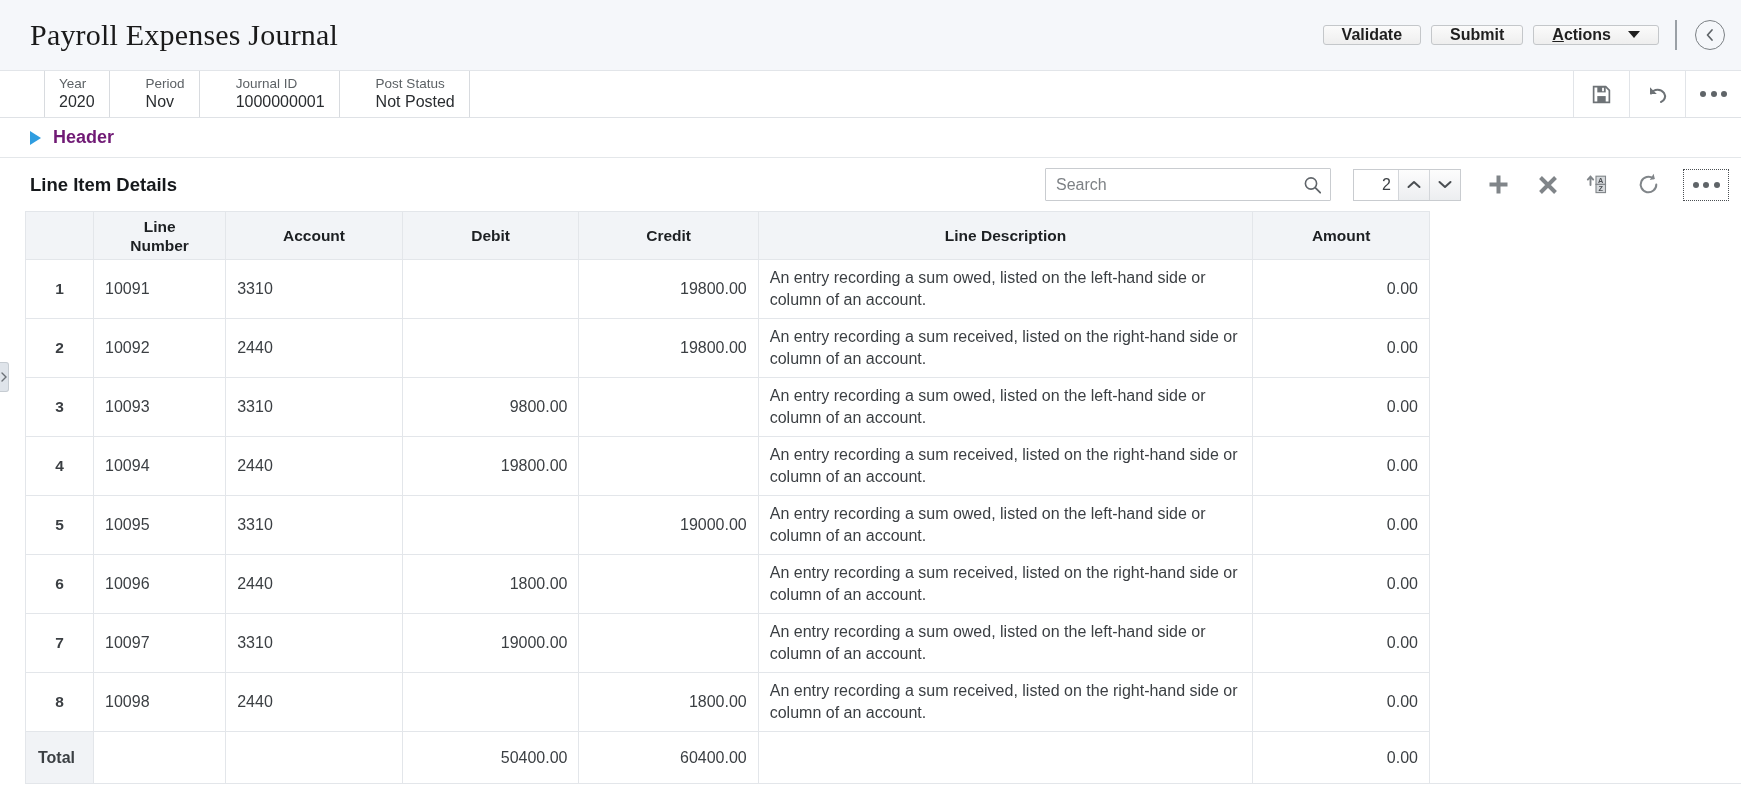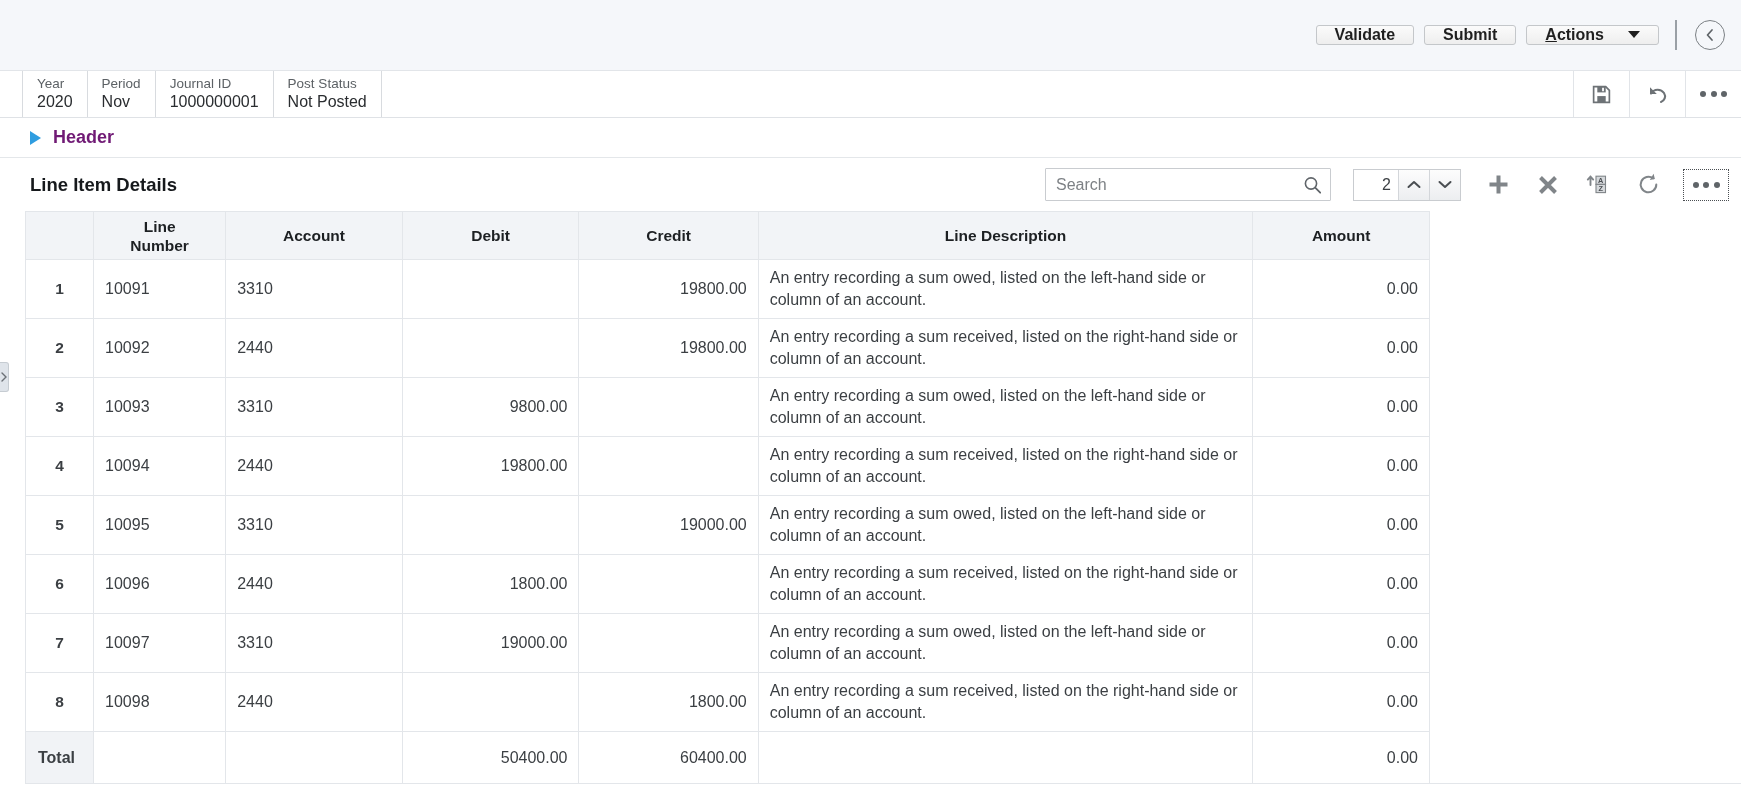--- a/index.html
+++ b/index.html
@@ -44,21 +44,21 @@
     font-family: "Liberation Sans", sans-serif;
     font-size: 16px;
     font-weight: bold;
     color: #1f1f1f;
     padding: 0 18px;
     line-height: 1.15;
     cursor: pointer;
     white-space: nowrap;
     background-image: linear-gradient(#fbfbfb,#eeeeee);
   }
-  .btn-actions { display:flex; align-items:center; gap:24px; }
+  .btn-actions { display:flex; align-items:center; gap:17px; }
   .btn-actions .mnemonic { text-decoration: underline; }
   .caret-down {
     width:0;height:0;
     border-left:6px solid transparent;
     border-right:6px solid transparent;
     border-top:7px solid #1f1f1f;
     display:inline-block;
   }
   .vsep {
     width: 2px; height: 30px; background: #9aa0a6; margin: 0 8px 0 6px;
@@ -78,21 +78,21 @@
     border-bottom: 1px solid #dfe2e6;
     display: flex;
     align-items: stretch;
     background: #ffffff;
   }
   .summary-fields { display:flex; align-items:stretch; margin-left: 22px; }
   .sfield {
     padding: 5px 14px 6px 14px;
     border-right: 1px solid #d8dbdf;
     min-width: 60px;
-    display: flex; flex-direction: column; justify-content: center;
+    display: flex; flex-direction: column; justify-content: center; margin-left: 22px;
   }
   .sfield:first-child { border-left: 1px solid #d8dbdf; }
   .sfield .lbl { font-size: 13.5px; color: #5c6165; line-height: 17px; white-space: nowrap; }
   .sfield .val { font-size: 16px; color: #2a2d30; line-height: 20px; white-space: nowrap; }
 
   .summary-tools {
     margin-left: auto;
     display: flex; align-items: stretch;
   }
   .tool-cell {
@@ -265,20 +265,21 @@
 
 <div id="app">
 
   <div class="drawer-handle">
     <svg width="6" height="10" viewBox="0 0 6 10" fill="none" aria-hidden="true">
       <path d="M1 1L5 5L1 9" stroke="#6b7076" stroke-width="1.4" fill="none" stroke-linecap="round"></path>
     </svg>
   </div>
 
   <div class="titlebar">
+    <div class="page-title">Payroll Expenses Journal</div>
 
     <div class="titlebar-actions">
       <button class="btn">Validate</button>
       <button class="btn">Submit</button>
       <button class="btn btn-actions">
         <span><span class="mnemonic">A</span><span>ctions</span></span>
         <span class="caret-down"></span>
       </button>
       <div class="vsep"></div>
       <div class="circle-btn">

